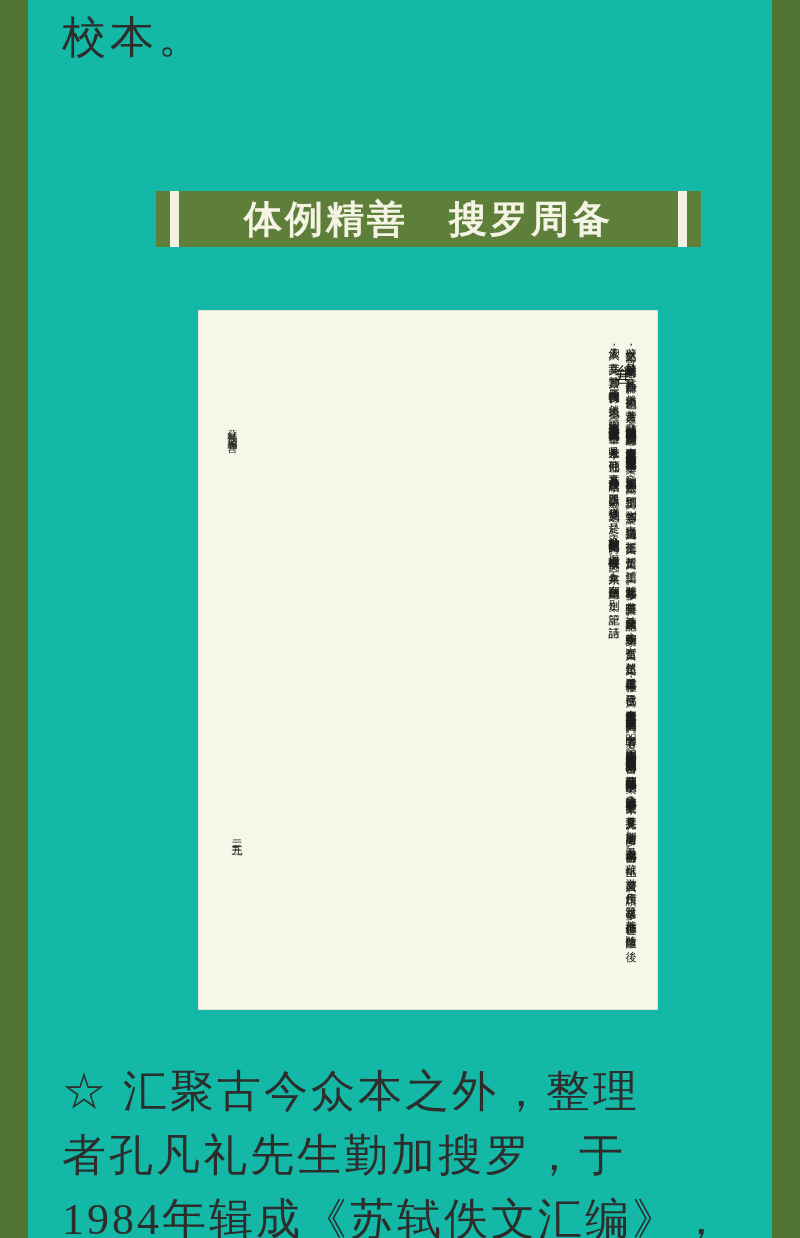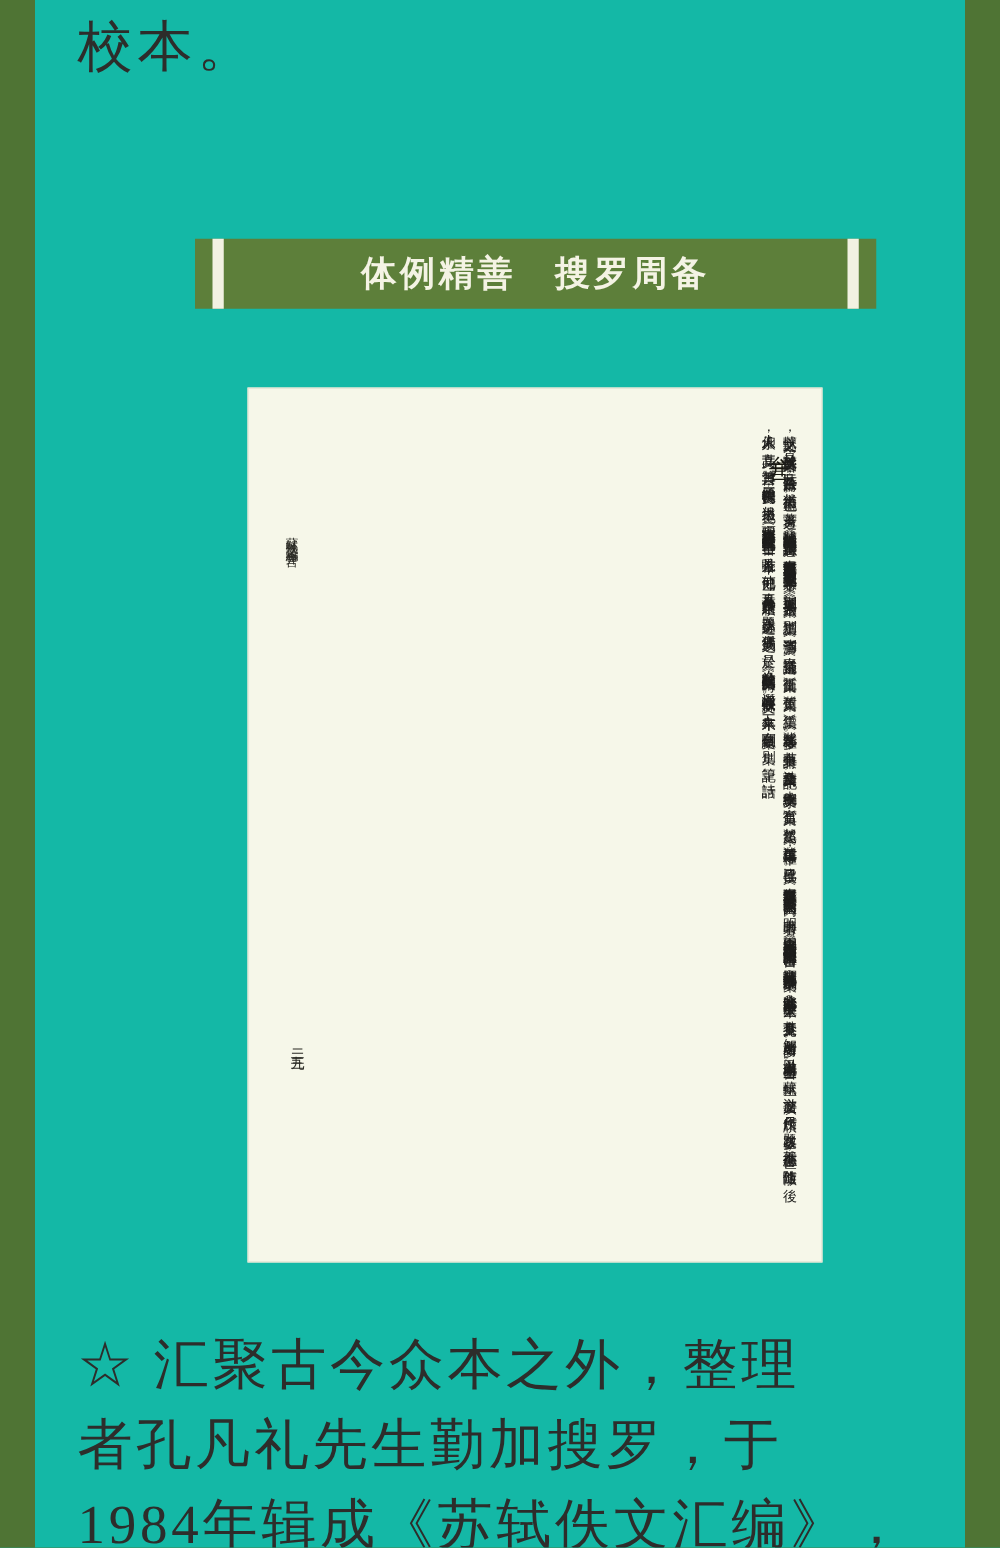--- a/index.html
+++ b/index.html
@@ -63,21 +63,21 @@
     position: absolute;
     top: 0;
     width: 9px;
     height: 56px;
     background: #f2f1e2;
   }
   .banner .bar.left { left: 14px; }
   .banner .bar.right { right: 14px; }
   .banner-text {
     color: #f4f3e4;
-    font-size: 28px;
+    font-size: 38px;
     font-weight: bold;
     letter-spacing: 3px;
     font-family: Liberation Serif, serif;
     white-space: pre;
   }
   
   .scan {
     position: absolute;
     left: 170px;
     top: 310px;

